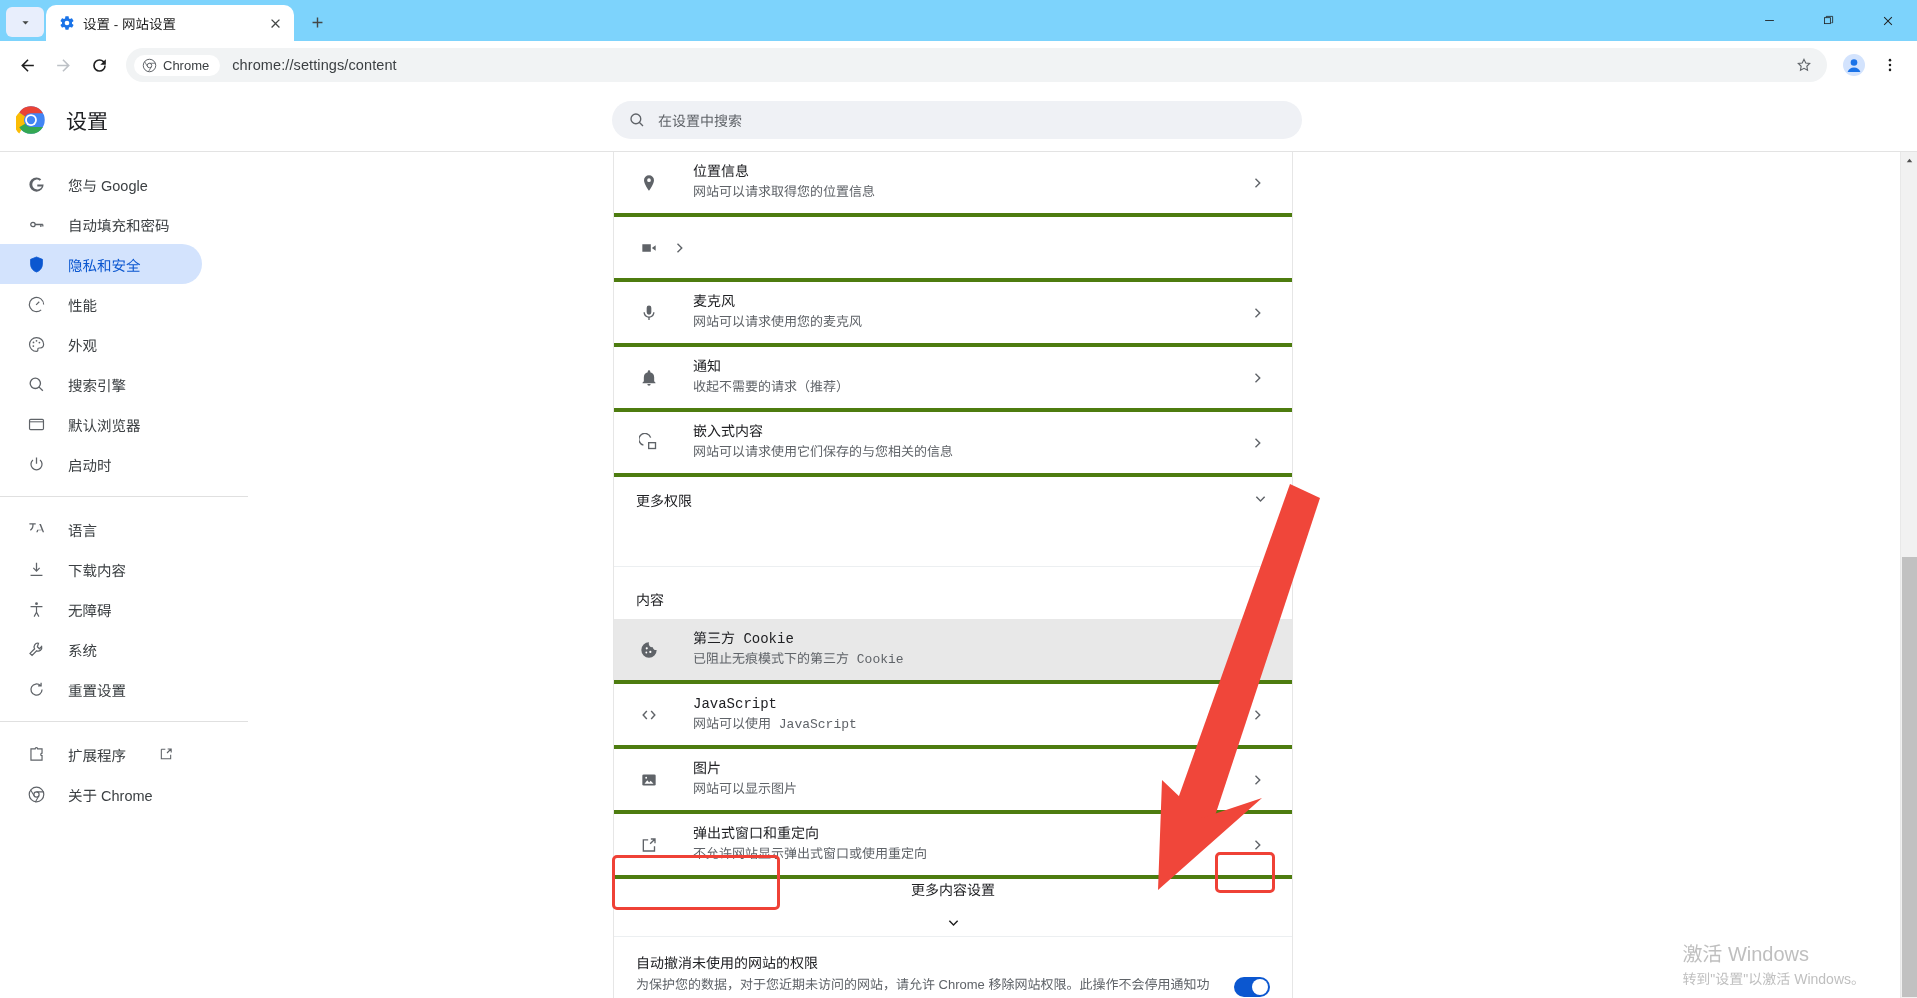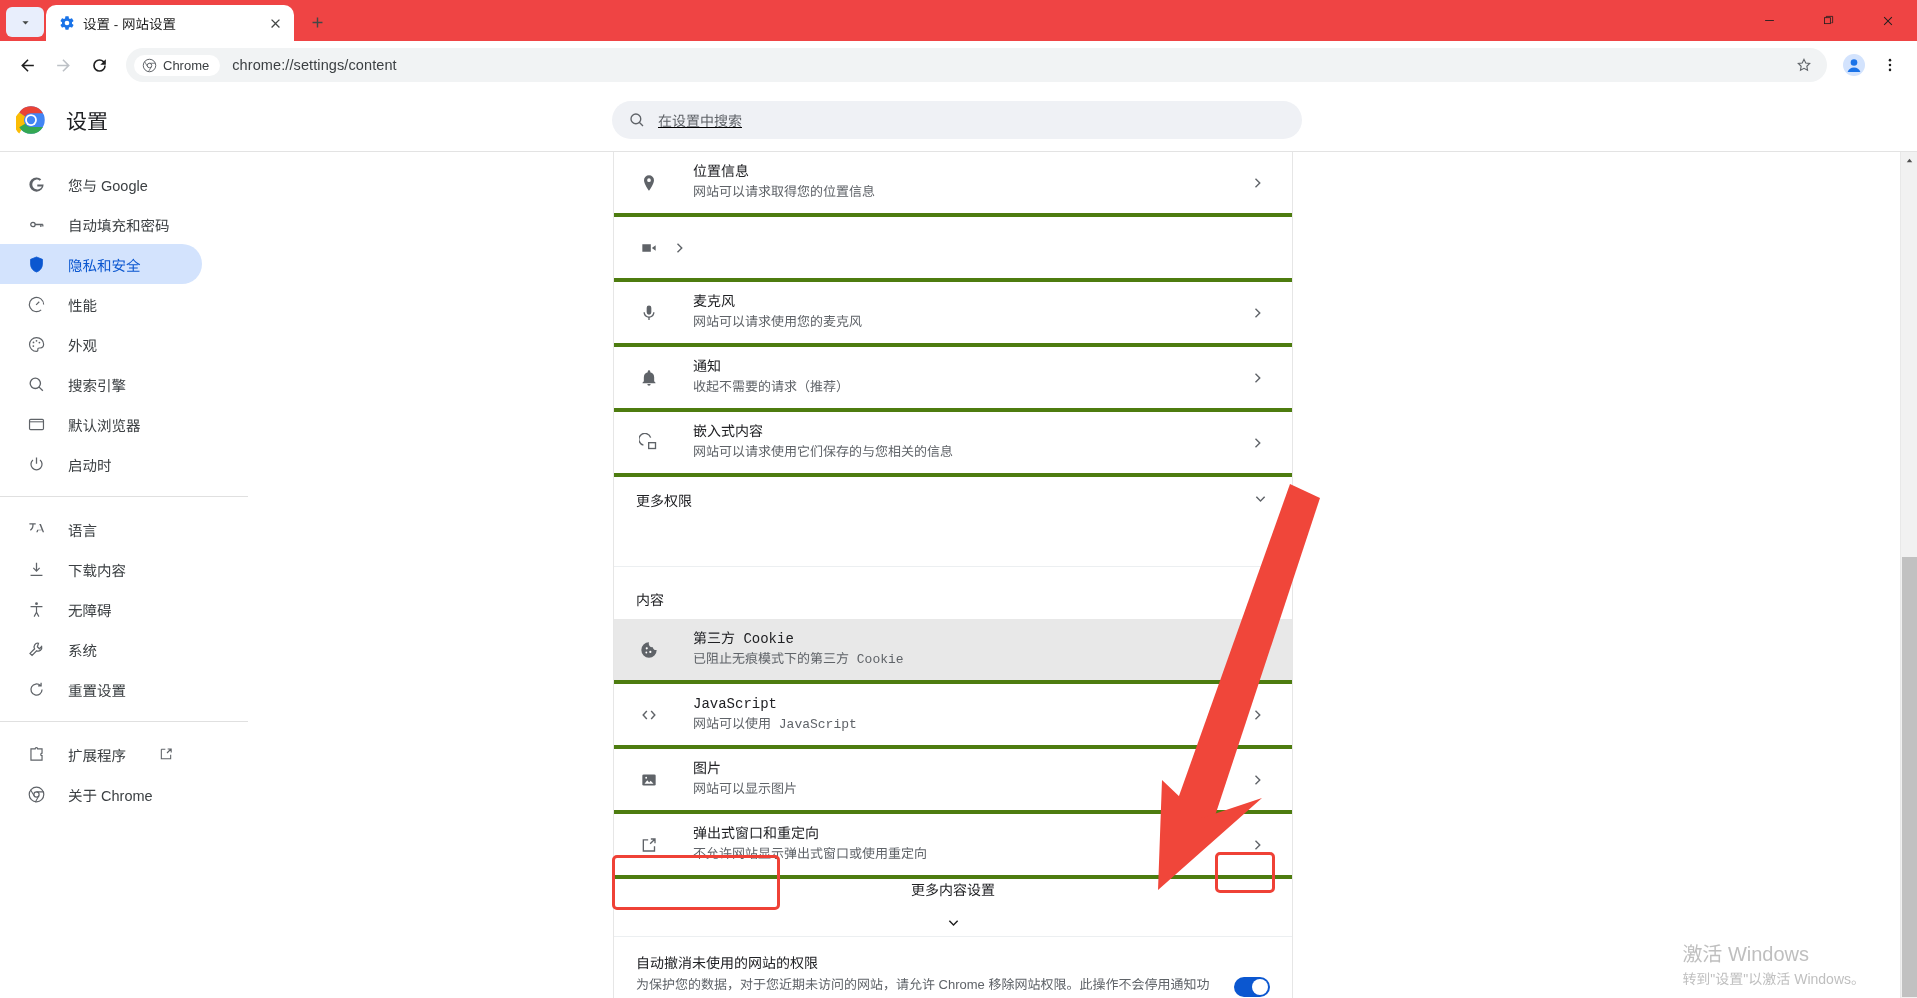--- a/index.html
+++ b/index.html
@@ -6,21 +6,21 @@
   html, body {
     width: 1917px; height: 998px;
     font-family: "Liberation Sans", "DejaVu Sans", sans-serif;
     background: #ffffff;
     overflow: hidden;
   }
   #app { position: relative; width: 1917px; height: 998px; }
 
   
   .tabstrip {
-    height: 41px; background: #ef4444;
+    height: 41px; background: #7dd3fc;
     display: flex; align-items: flex-end; position: relative;
   }
   .tab-list-btn {
     width: 38px; height: 30px; margin: 0 2px 4px 6px;
     display: flex; align-items: center; justify-content: center;
     border-radius: 6px; background: #e8eefc; cursor: default;
   }
   .tab-list-btn svg { width: 15px; height: 15px; }
   .tab {
     height: 36px; width: 248px; background: #ffffff;
@@ -71,21 +71,21 @@
     height: 62px; display: flex; align-items: center;
     background: #ffffff; position: relative;
   }
   .chrome-logo { margin-left: 16px; width: 30px; height: 30px; }
   .settings-title { font-size: 21px; color: #202124; margin-left: 20px; }
   .search-wrap {
     position: absolute; left: 612px; top: 12px; width: 690px;
   }
   .search-box {
     height: 38px; background: #eff1f5; border-radius: 19px;
-    display: flex; align-items: center; padding: 8px 16px; gap: 12px; text-decoration: underline;
+    display: flex; align-items: center; padding: 8px 16px; gap: 12px;
   }
   .search-placeholder { font-size: 14px; color: #5f6368; }
 
   
   .body-split { display: flex; height: calc(998px - 41px - 48px - 62px); }
 
   .sidebar {
     width: 248px; background: #ffffff; padding-top: 12px;
     border-top: 1px solid #e3e3e3; flex: 0 0 248px;
   }

